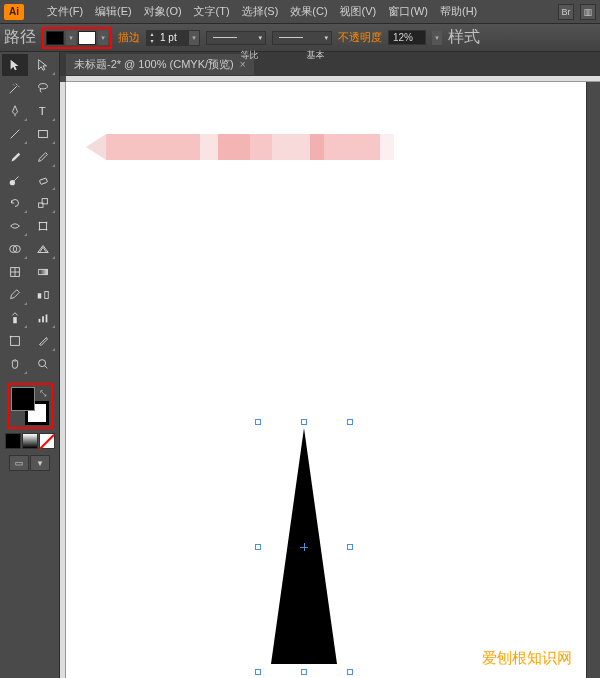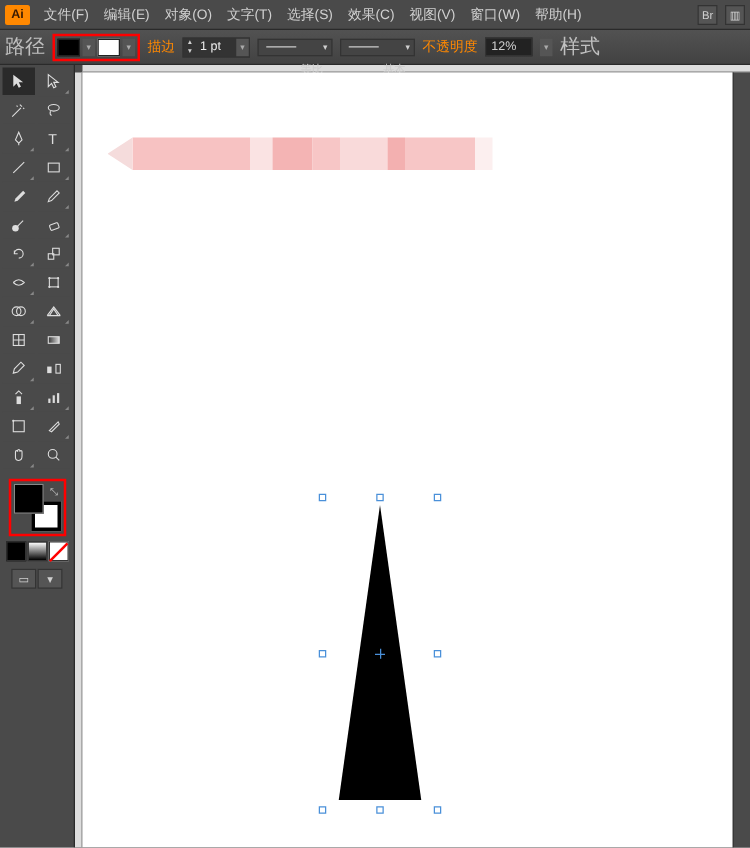--- a/index.html
+++ b/index.html
@@ -1,19 +1,19 @@
 <!DOCTYPE html>
 <html><head>
   <meta charset="utf-8">
   <style>
     * { margin: 0; padding: 0; box-sizing: border-box; }
     body { width: 600px; height: 678px; background: #4a4a4a; font-family: "Microsoft YaHei", sans-serif; font-size: 11px; color: #d0d0d0; overflow: hidden; position: relative; }
     
     .menubar { height: 24px; background: #4a4a4a; display: flex; align-items: center; padding: 0 4px; gap: 2px; border-bottom: 1px solid #2a2a2a; }
-    .app-icon { width: 20px; height: 16px; background: #ff8800; color: #3a1a00; font-weight: bold; font-size: 10px; display: flex; align-items: center; justify-content: center; border-radius: 2px; margin-right: 4px; }
+    .app-icon { width: 20px; height: 16px; background: #ff8800; color: #3a1a00; font-weight: bold; font-size: 10px; display: flex; align-items: center; justify-content: center; border-radius: 2px; margin-right: 16px; }
     .menu-item { padding: 2px 5px; cursor: pointer; }
     .menu-right { margin-left: auto; display: flex; gap: 6px; }
     .icon-btn { width: 16px; height: 16px; border: 1px solid #333; background: #555; display: flex; align-items: center; justify-content: center; font-size: 9px; }
     
     .optionbar { height: 28px; background: linear-gradient(#525252, #424242); display: flex; align-items: center; padding: 0 4px; gap: 6px; border-bottom: 1px solid #2a2a2a; position: relative; }
     .label-txt { color: #c0c0c0; font-size: 16px; }
     .highlight-red { border: 2px solid #ff0000; padding: 2px; display: flex; gap: 2px; align-items: center; }
     .swatch-group { display: flex; gap: 2px; align-items: center; }
     .swatch { width: 18px; height: 14px; border: 1px solid #222; }
     .swatch-black { background: #000; }
@@ -337,20 +337,26 @@
         <div class="mini-sw mini-none"></div>
       </div>
       <div class="view-modes">
         <div class="view-mode">▭</div>
         <div class="view-mode">▾</div>
       </div>
     </div>
   </div>
 
   <div class="main-area">
+    <div class="tabbar">
+      <div class="tab">
+        <span>未标题-2* @ 100% (CMYK/预览)</span>
+        <span class="close">×</span>
+      </div>
+    </div>
     <div class="ruler-top"></div>
     <div class="canvas-wrapper">
       <div class="ruler-left"></div>
       <div class="canvas">
         <div class="pink-blocks">
           <div class="pink-arrow"></div>
           <div id="pink-container" style="display:flex">
               <div class="pink-seg" style="width: 94px; background: rgb(247, 194, 194);"></div>
               <div class="pink-seg" style="width: 18px; background: rgb(250, 227, 227);"></div>
               <div class="pink-seg" style="width: 32px; background: rgb(244, 180, 180);"></div>
@@ -366,17 +372,18 @@
           <div class="sel-handle" style="top:-3px;left:-3px"></div>
           <div class="sel-handle" style="top:-3px;left:50%;margin-left:-3px"></div>
           <div class="sel-handle" style="top:-3px;right:-3px"></div>
           <div class="sel-handle" style="top:50%;left:-3px;margin-top:-3px"></div>
           <div class="sel-handle" style="top:50%;right:-3px;margin-top:-3px"></div>
           <div class="sel-handle" style="bottom:-3px;left:-3px"></div>
           <div class="sel-handle" style="bottom:-3px;left:50%;margin-left:-3px"></div>
           <div class="sel-handle" style="bottom:-3px;right:-3px"></div>
           <div class="sel-center"></div>
         </div>
+        <div class="watermark">爱刨根知识网</div>
       </div>
       <div class="scrollbar-v"></div>
     </div>
   </div>
 </div>
 
 </body></html>

